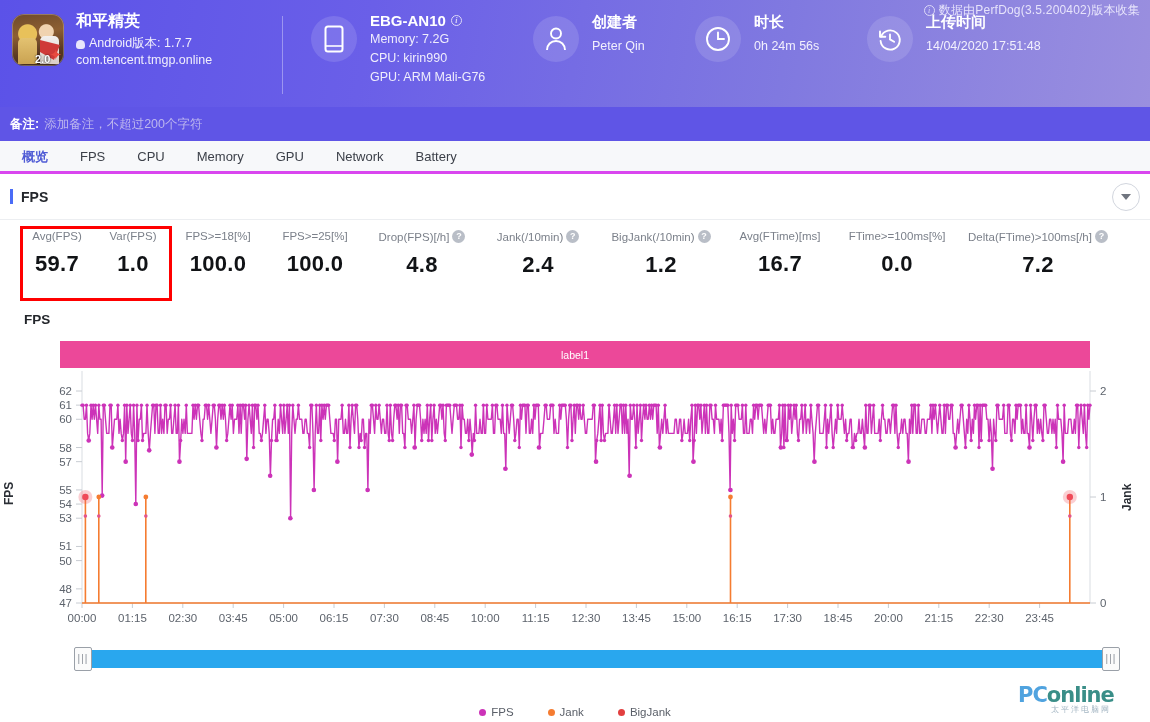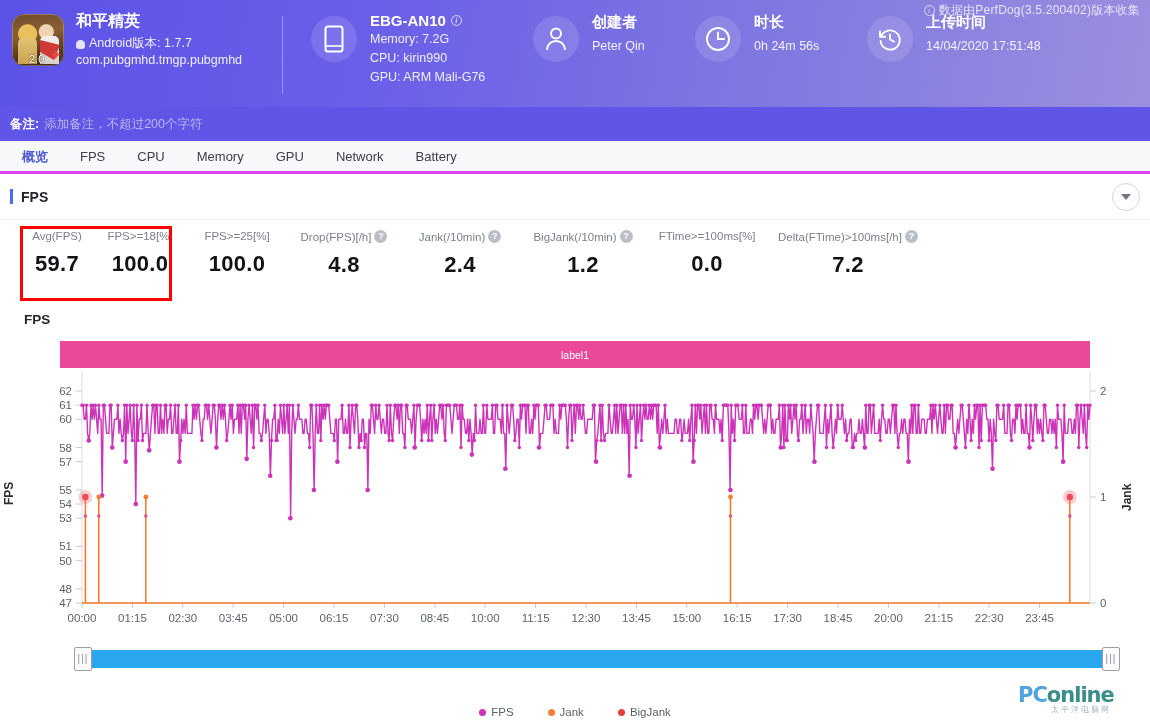--- a/index.html
+++ b/index.html
@@ -48,21 +48,21 @@
   }
   .app-icon .body2 {
     position:absolute; left:28px; top:22px; width:19px; height:28px;
     background:linear-gradient(180deg,#f2f0ee,#d9cfc6); border-radius:5px 5px 0 0;
   }
   .app-icon .scarf {
     position:absolute; left:28px; top:26px; width:20px; height:20px;
     background:#cf3a38; clip-path:polygon(0 0,100% 25%,70% 100%,0 60%);
   }
   .app-icon .ver20 {
-    position:absolute; left:17px; bottom:1px; font-size:11px; font-weight:normal;
+    position:absolute; left:23px; bottom:1px; font-size:11px; font-weight:bold;
     color:#fff; text-shadow:0 0 2px #000;
   }
   .app-icon .star {
     position:absolute; right:2px; bottom:4px; color:#e84a3f; font-size:15px; line-height:1;
   }
   .app-text { padding-left:12px; }
   .app-name { font-size:16px; font-weight:bold; line-height:18px; margin-bottom:5px; }
   .app-row { font-size:12.5px; color:#f0eefc; line-height:17px; display:flex; align-items:center; gap:4px;}
   .droid {
     width:9px; height:9px; border-radius:50% 50% 3px 3px; background:#e8e5fb;
@@ -222,21 +222,21 @@
       <div class="scarf"></div>
       <div class="ver20">2.0</div>
       <div class="star">✦</div>
     </div>
     <div class="app-text">
       <div class="app-name">和平精英</div>
       <div class="app-row">
         <span class="droid"></span>
         <span>Android版本: 1.7.7</span>
       </div>
-      <div class="app-row">com.pubgmhd.tmgp.pubgmhd</div>
+      <div class="app-row">com.tencent.tmgp.online</div>
     </div>
   </div>
 
   <div class="vdivider"></div>
 
   <div class="meta-block dev-block">
     <div class="circ">
       <svg width="20" height="28" viewBox="0 0 20 28">
         <rect x="1.5" y="1.5" width="17" height="25" rx="2.5" fill="none" stroke="#fff" stroke-width="2"></rect>
         <line x1="1.5" y1="21" x2="18.5" y2="21" stroke="#fff" stroke-width="1.6"></line>
@@ -318,20 +318,26 @@
 </div>
 
 <div class="metrics" id="metrics">
   <div class="hl-box"></div>
 <div class="metric" style="width: 74px;">
       <div class="lbl">
         <span>Avg(FPS)</span>
       </div>
       <div class="val">59.7</div>
     </div>
+    <div class="metric" style="width: 78px;">
+      <div class="lbl">
+        <span>Var(FPS)</span>
+      </div>
+      <div class="val">1.0</div>
+    </div>
     <div class="metric" style="width: 92px;">
       <div class="lbl">
         <span>FPS&gt;=18[%]</span>
       </div>
       <div class="val">100.0</div>
     </div>
     <div class="metric" style="width: 102px;">
       <div class="lbl">
         <span>FPS&gt;=25[%]</span>
       </div>
@@ -350,20 +356,26 @@
         <span class="qmark">?</span>
       </div>
       <div class="val">2.4</div>
     </div>
     <div class="metric" style="width: 126px;">
       <div class="lbl">
         <span>BigJank(/10min)</span>
         <span class="qmark">?</span>
       </div>
       <div class="val">1.2</div>
+    </div>
+    <div class="metric" style="width: 112px;">
+      <div class="lbl">
+        <span>Avg(FTime)[ms]</span>
+      </div>
+      <div class="val">16.7</div>
     </div>
     <div class="metric" style="width: 122px;">
       <div class="lbl">
         <span>FTime&gt;=100ms[%]</span>
       </div>
       <div class="val">0.0</div>
     </div>
     <div class="metric" style="width: 160px;">
       <div class="lbl">
         <span>Delta(FTime)&gt;100ms[/h]</span>

